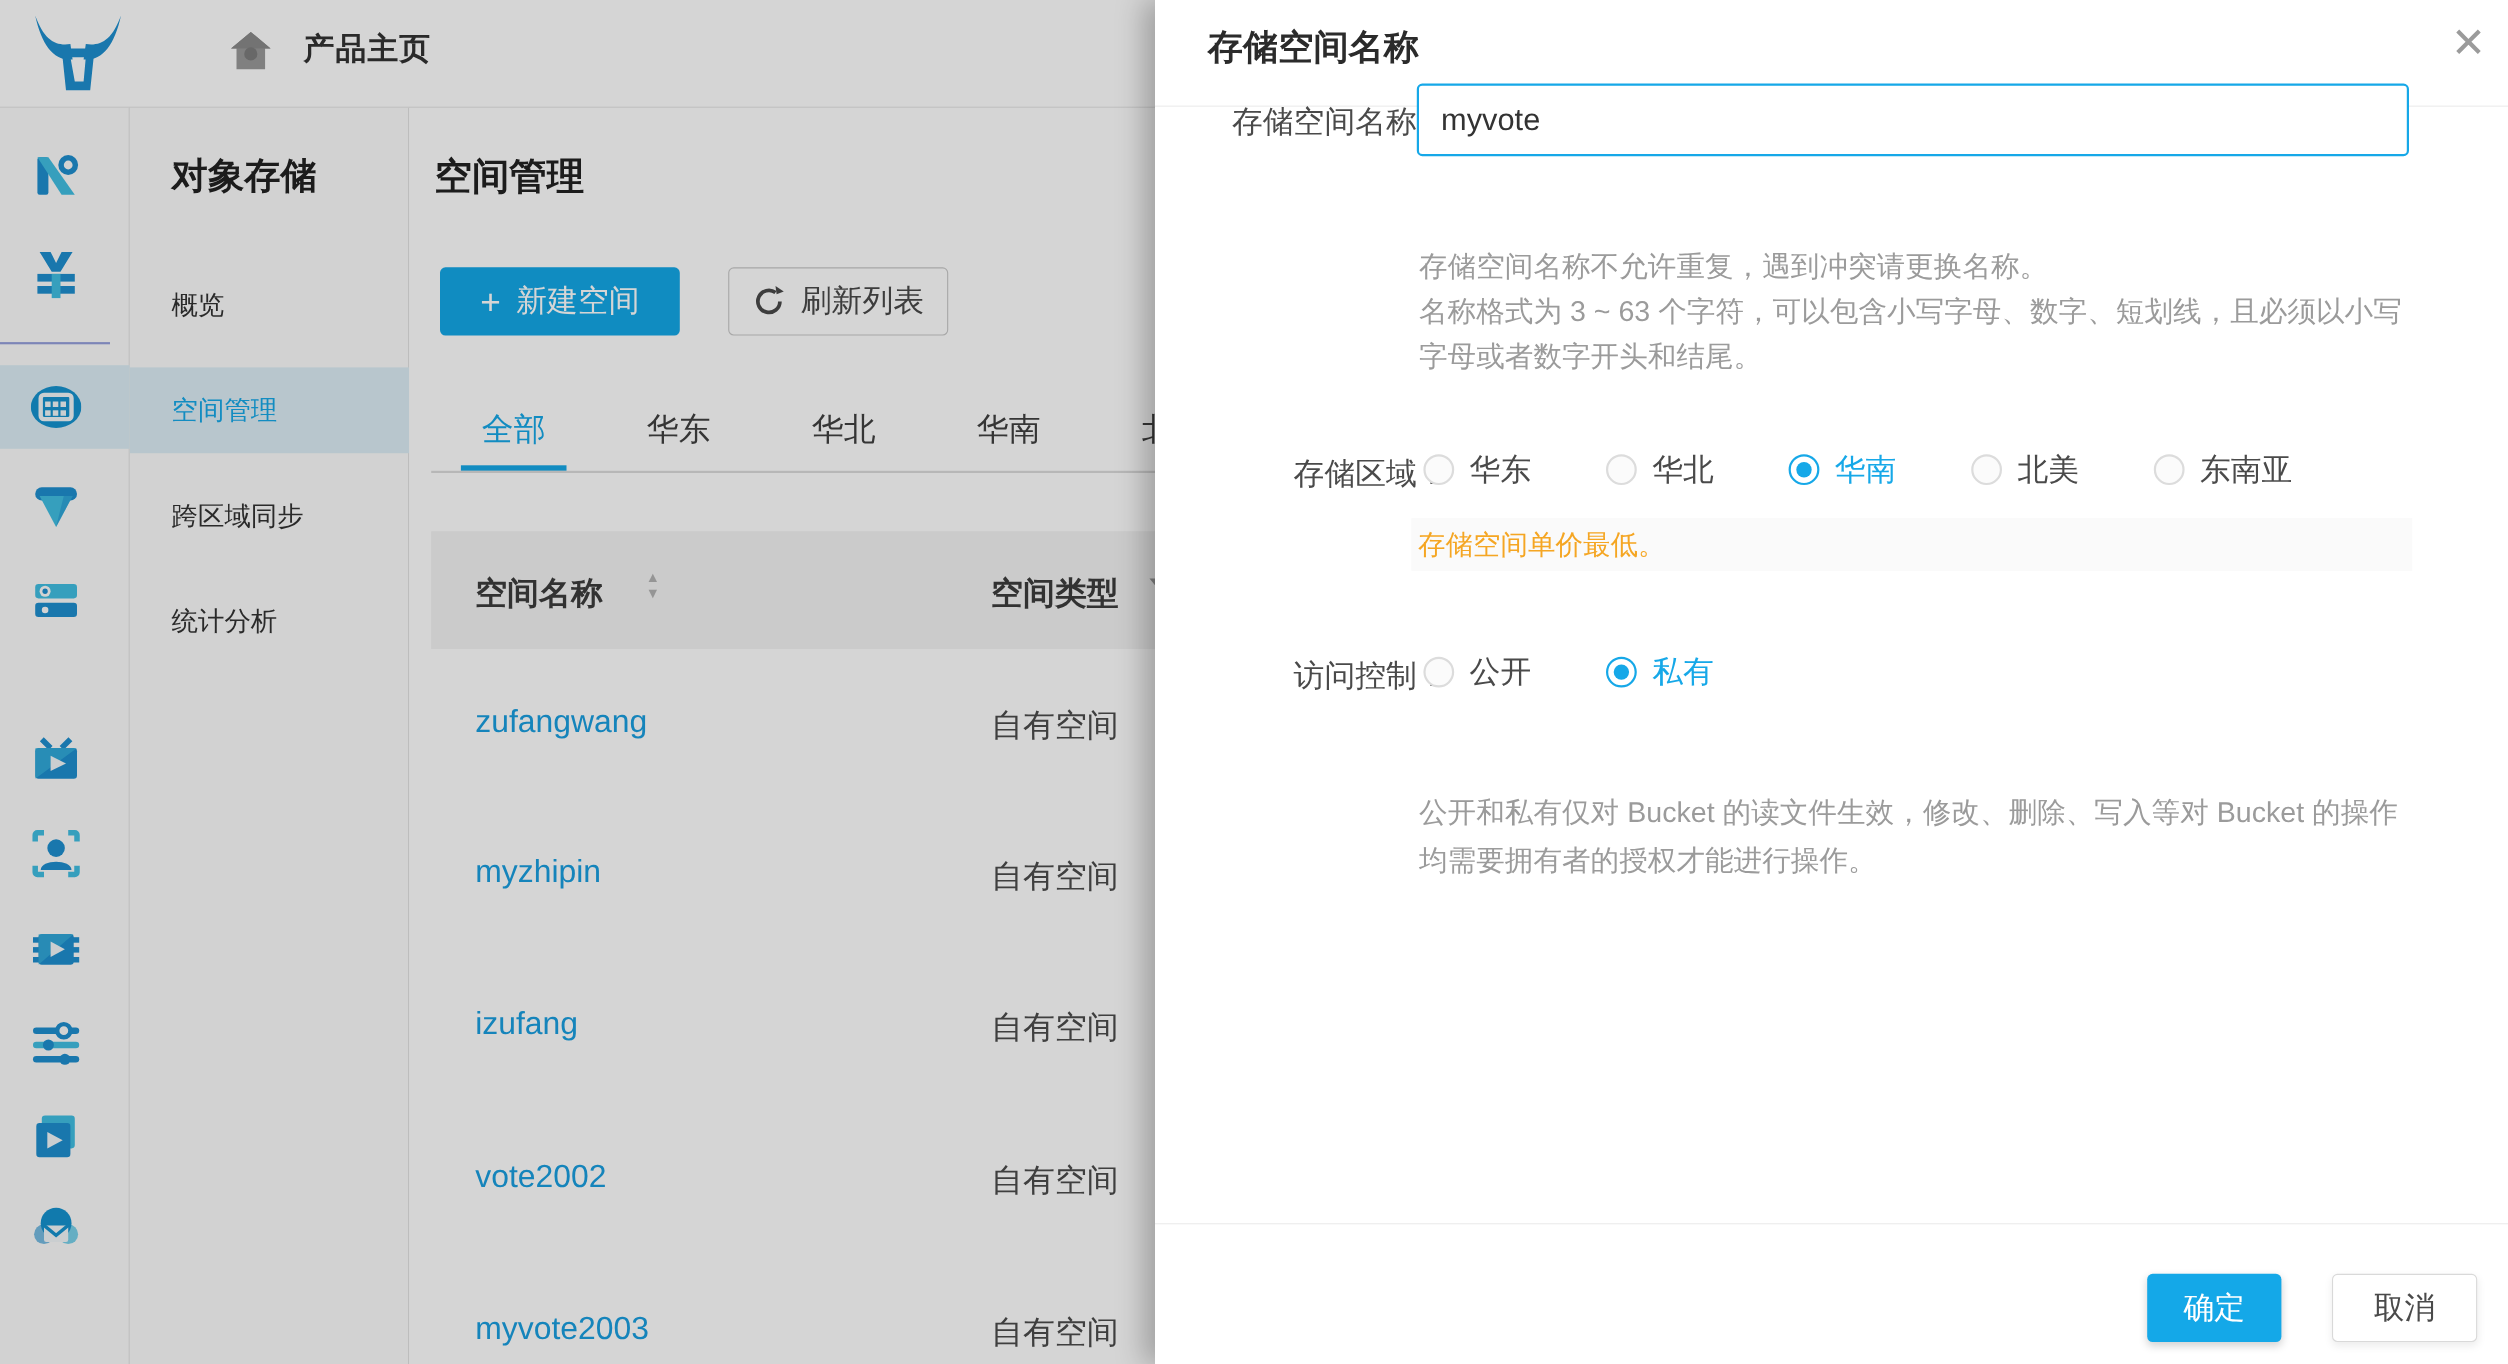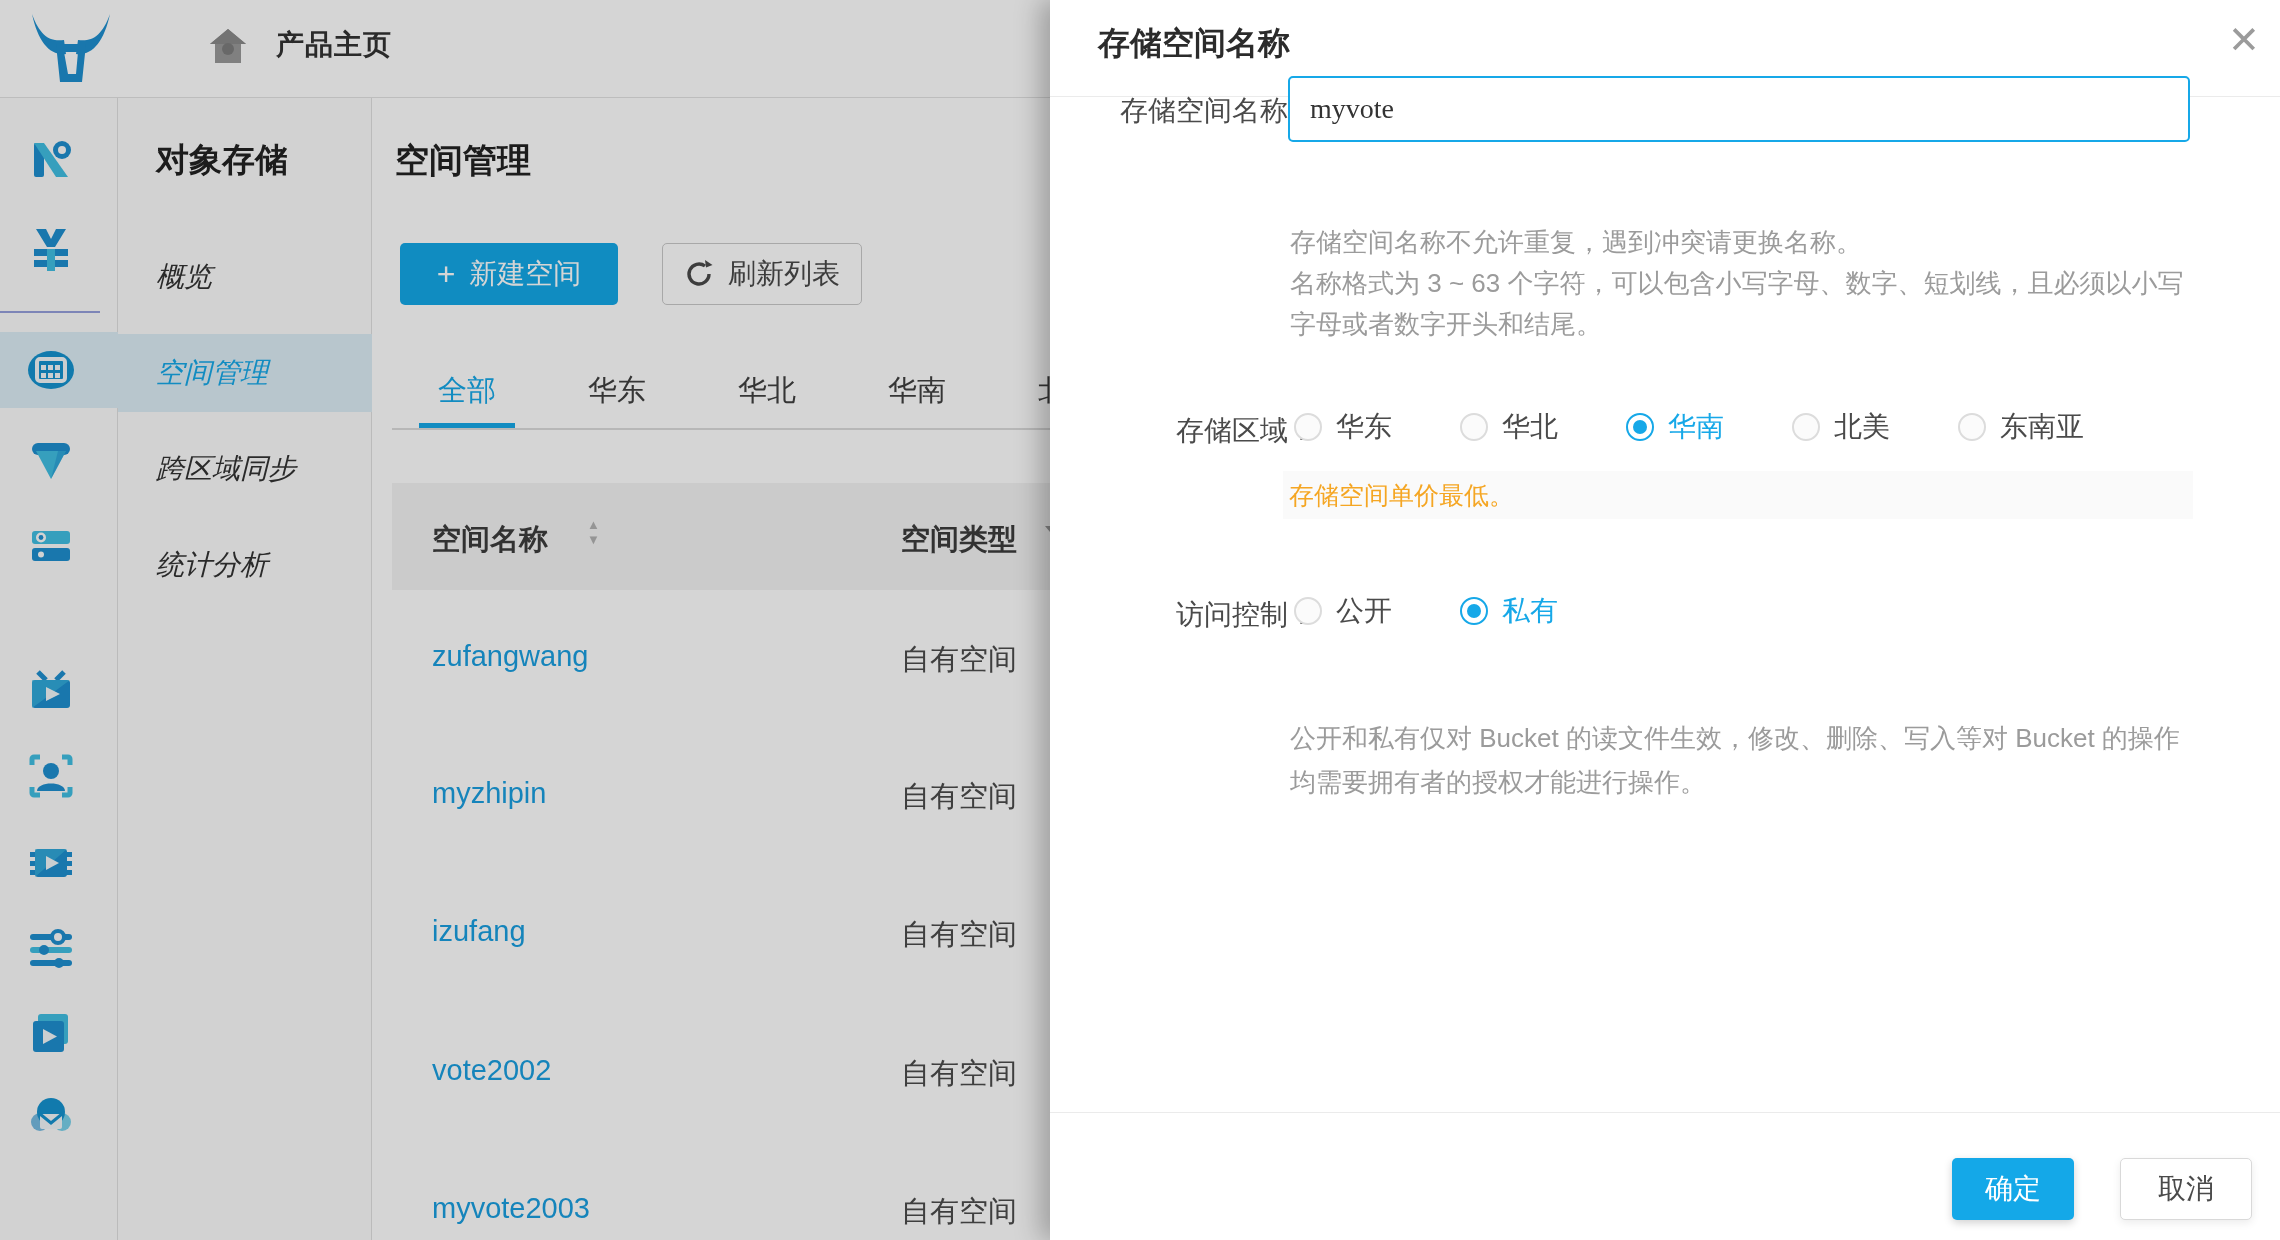--- a/index.html
+++ b/index.html
@@ -19,21 +19,21 @@
   .iconstrip { position:absolute; left:0; top:98px; width:118px; height:1142px;
     background:#fcfcfc; border-right:1px solid #e0e0e0; }
   .nav-ico { position:absolute; left:28px; width:46px; height:46px; }
   .ico-hl { position:absolute; left:0; top:234px; width:118px; height:76px; background:#ddeef6; }
   .strip-div { position:absolute; left:0; top:213px; width:100px; height:2px; background:#96a0dc; }
 
   .sidenav { position:absolute; left:118px; top:98px; width:254px; height:1142px;
     background:#fcfcfc; border-right:1px solid #e0e0e0; }
   .sidenav-title { position:absolute; left:38px; top:40px; font-size:33px; font-weight:700; color:#222; }
   .sn-item { position:absolute; left:0; width:254px; height:78px; display:flex; align-items:center;
-    padding-left:38px; font-size:28px; color:#333; cursor:pointer;font-style:italic; }
+    padding-left:38px; font-size:24px; color:#333; cursor:pointer; }
   .sn-item.active { background:#ddeef6; color:#16a8e8; }
 
   .main { position:absolute; left:372px; top:98px; width:678px; height:1142px;
     background:#fff; overflow:hidden; }
   .main-title { position:absolute; left:23px; top:40px; font-size:34px; font-weight:700; color:#222; }
   .btn-create { position:absolute; left:28px; top:145px; width:218px; height:62px;
     background:#14a8e8; color:#fff; border:none; border-radius:5px; font-size:28px;
     display:flex; align-items:center; justify-content:center; gap:14px; cursor:pointer; }
   .btn-create .plus { font-size:32px; font-weight:400; line-height:1; }
   .btn-refresh { position:absolute; left:290px; top:145px; width:200px; height:62px;
@@ -67,21 +67,21 @@
     z-index:20; box-shadow:-10px 0 24px rgba(0,0,0,0.25); }
   .drawer-header { position:absolute; left:0; top:0; width:1230px; height:97px;
     border-bottom:1px solid #ebebeb; }
   .drawer-title { position:absolute; left:48px; top:22px; font-size:32px; font-weight:700; color:#2b2b2b; }
   .drawer-close { position:absolute; left:1172px; top:18px; width:44px; height:44px; border:none;
     background:none; font-size:38px; color:#9b9b9b; cursor:pointer; line-height:44px; text-align:center; }
 
   .f-label { position:absolute; width:220px; text-align:right; font-size:28px; color:#4a4a4a; }
   .name-input { position:absolute; left:238px; top:76px; width:902px; height:66px;
     border:2px solid #16a8e8; border-radius:5px; font-size:28px; color:#333; padding:0 20px; outline:none;
-    font-family:Liberation Serif, serif; }
+    font-family:Liberation Sans, sans-serif; }
   .help { position:absolute; left:240px; width:912px; font-size:26px; color:#9b9b9b; line-height:41px;margin-top:44px; }
 
   .radio-row { position:absolute; display:flex; align-items:center; }
   .radio-opt { display:flex; align-items:center; cursor:pointer; }
   .rdot { width:28px; height:28px; border-radius:50%; border:2px solid #dcdcdc; background:#fbfbfb;
     margin-right:14px; position:relative; flex:0 0 auto; }
   .radio-opt.selected .rdot { border-color:#16a8e8; background:#fff; }
   .radio-opt.selected .rdot::after { content:""; position:absolute; left:5px; top:5px; width:14px; height:14px;
     border-radius:50%; background:#16a8e8; }
   .rlabel { font-size:28px; color:#4a4a4a; }

